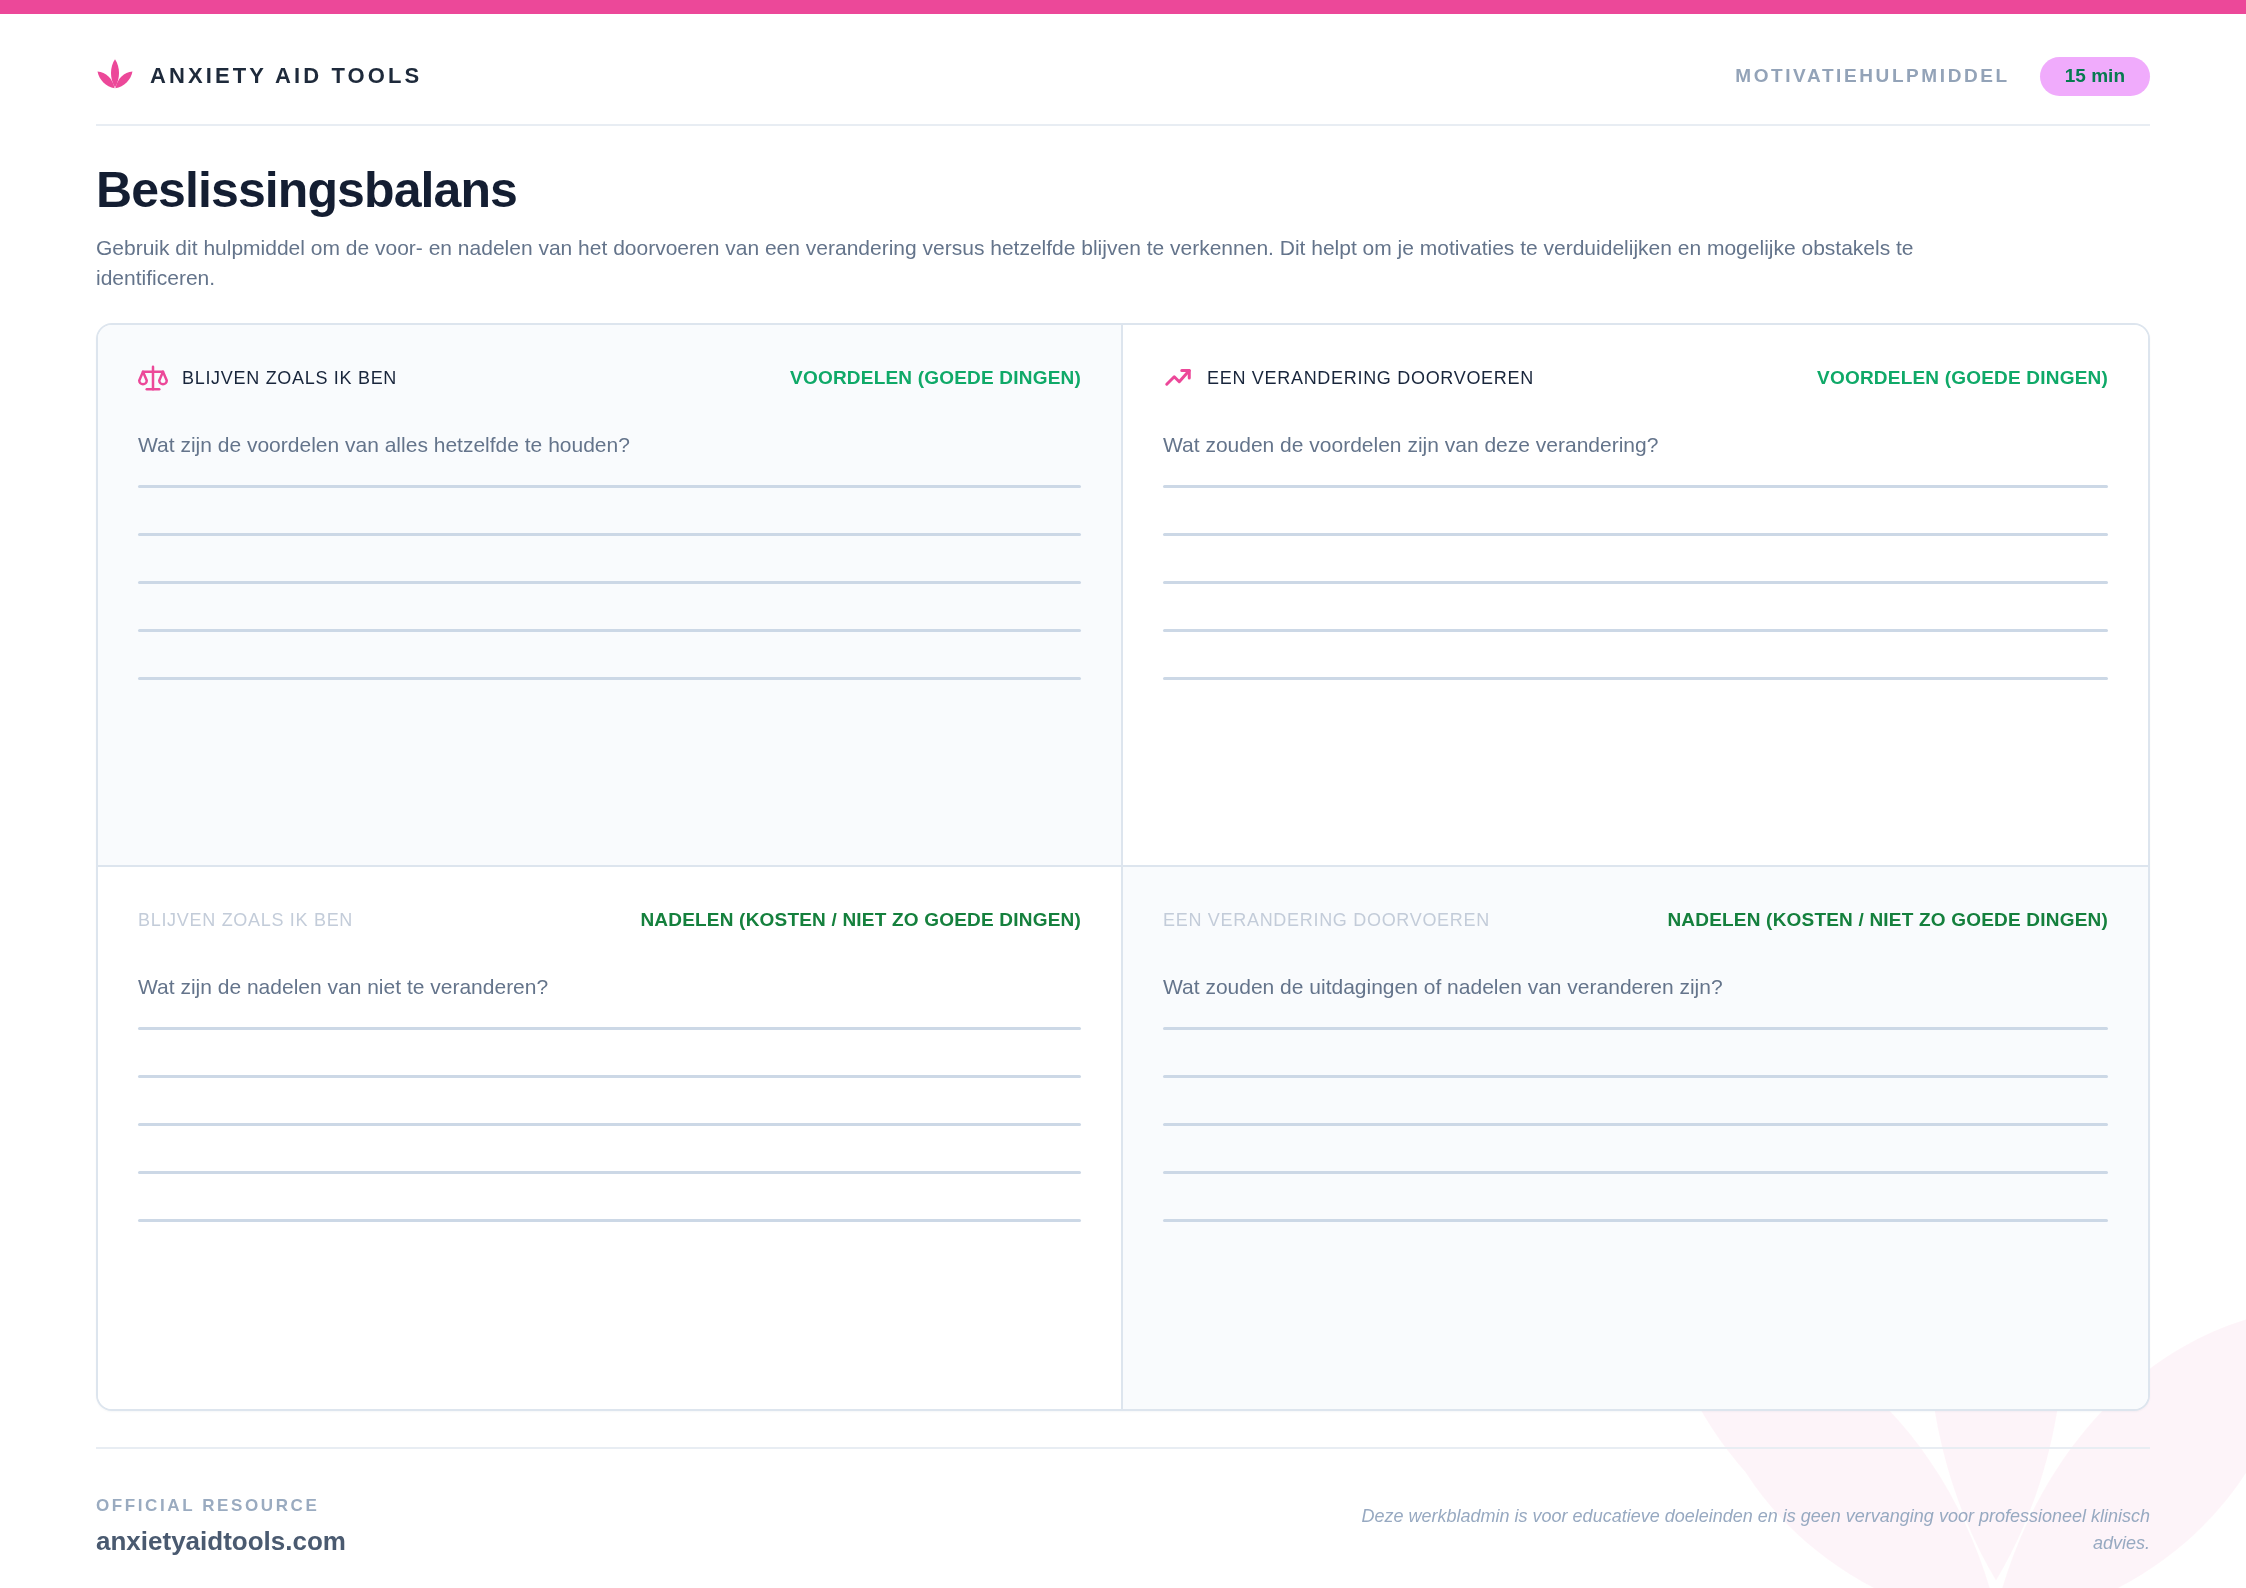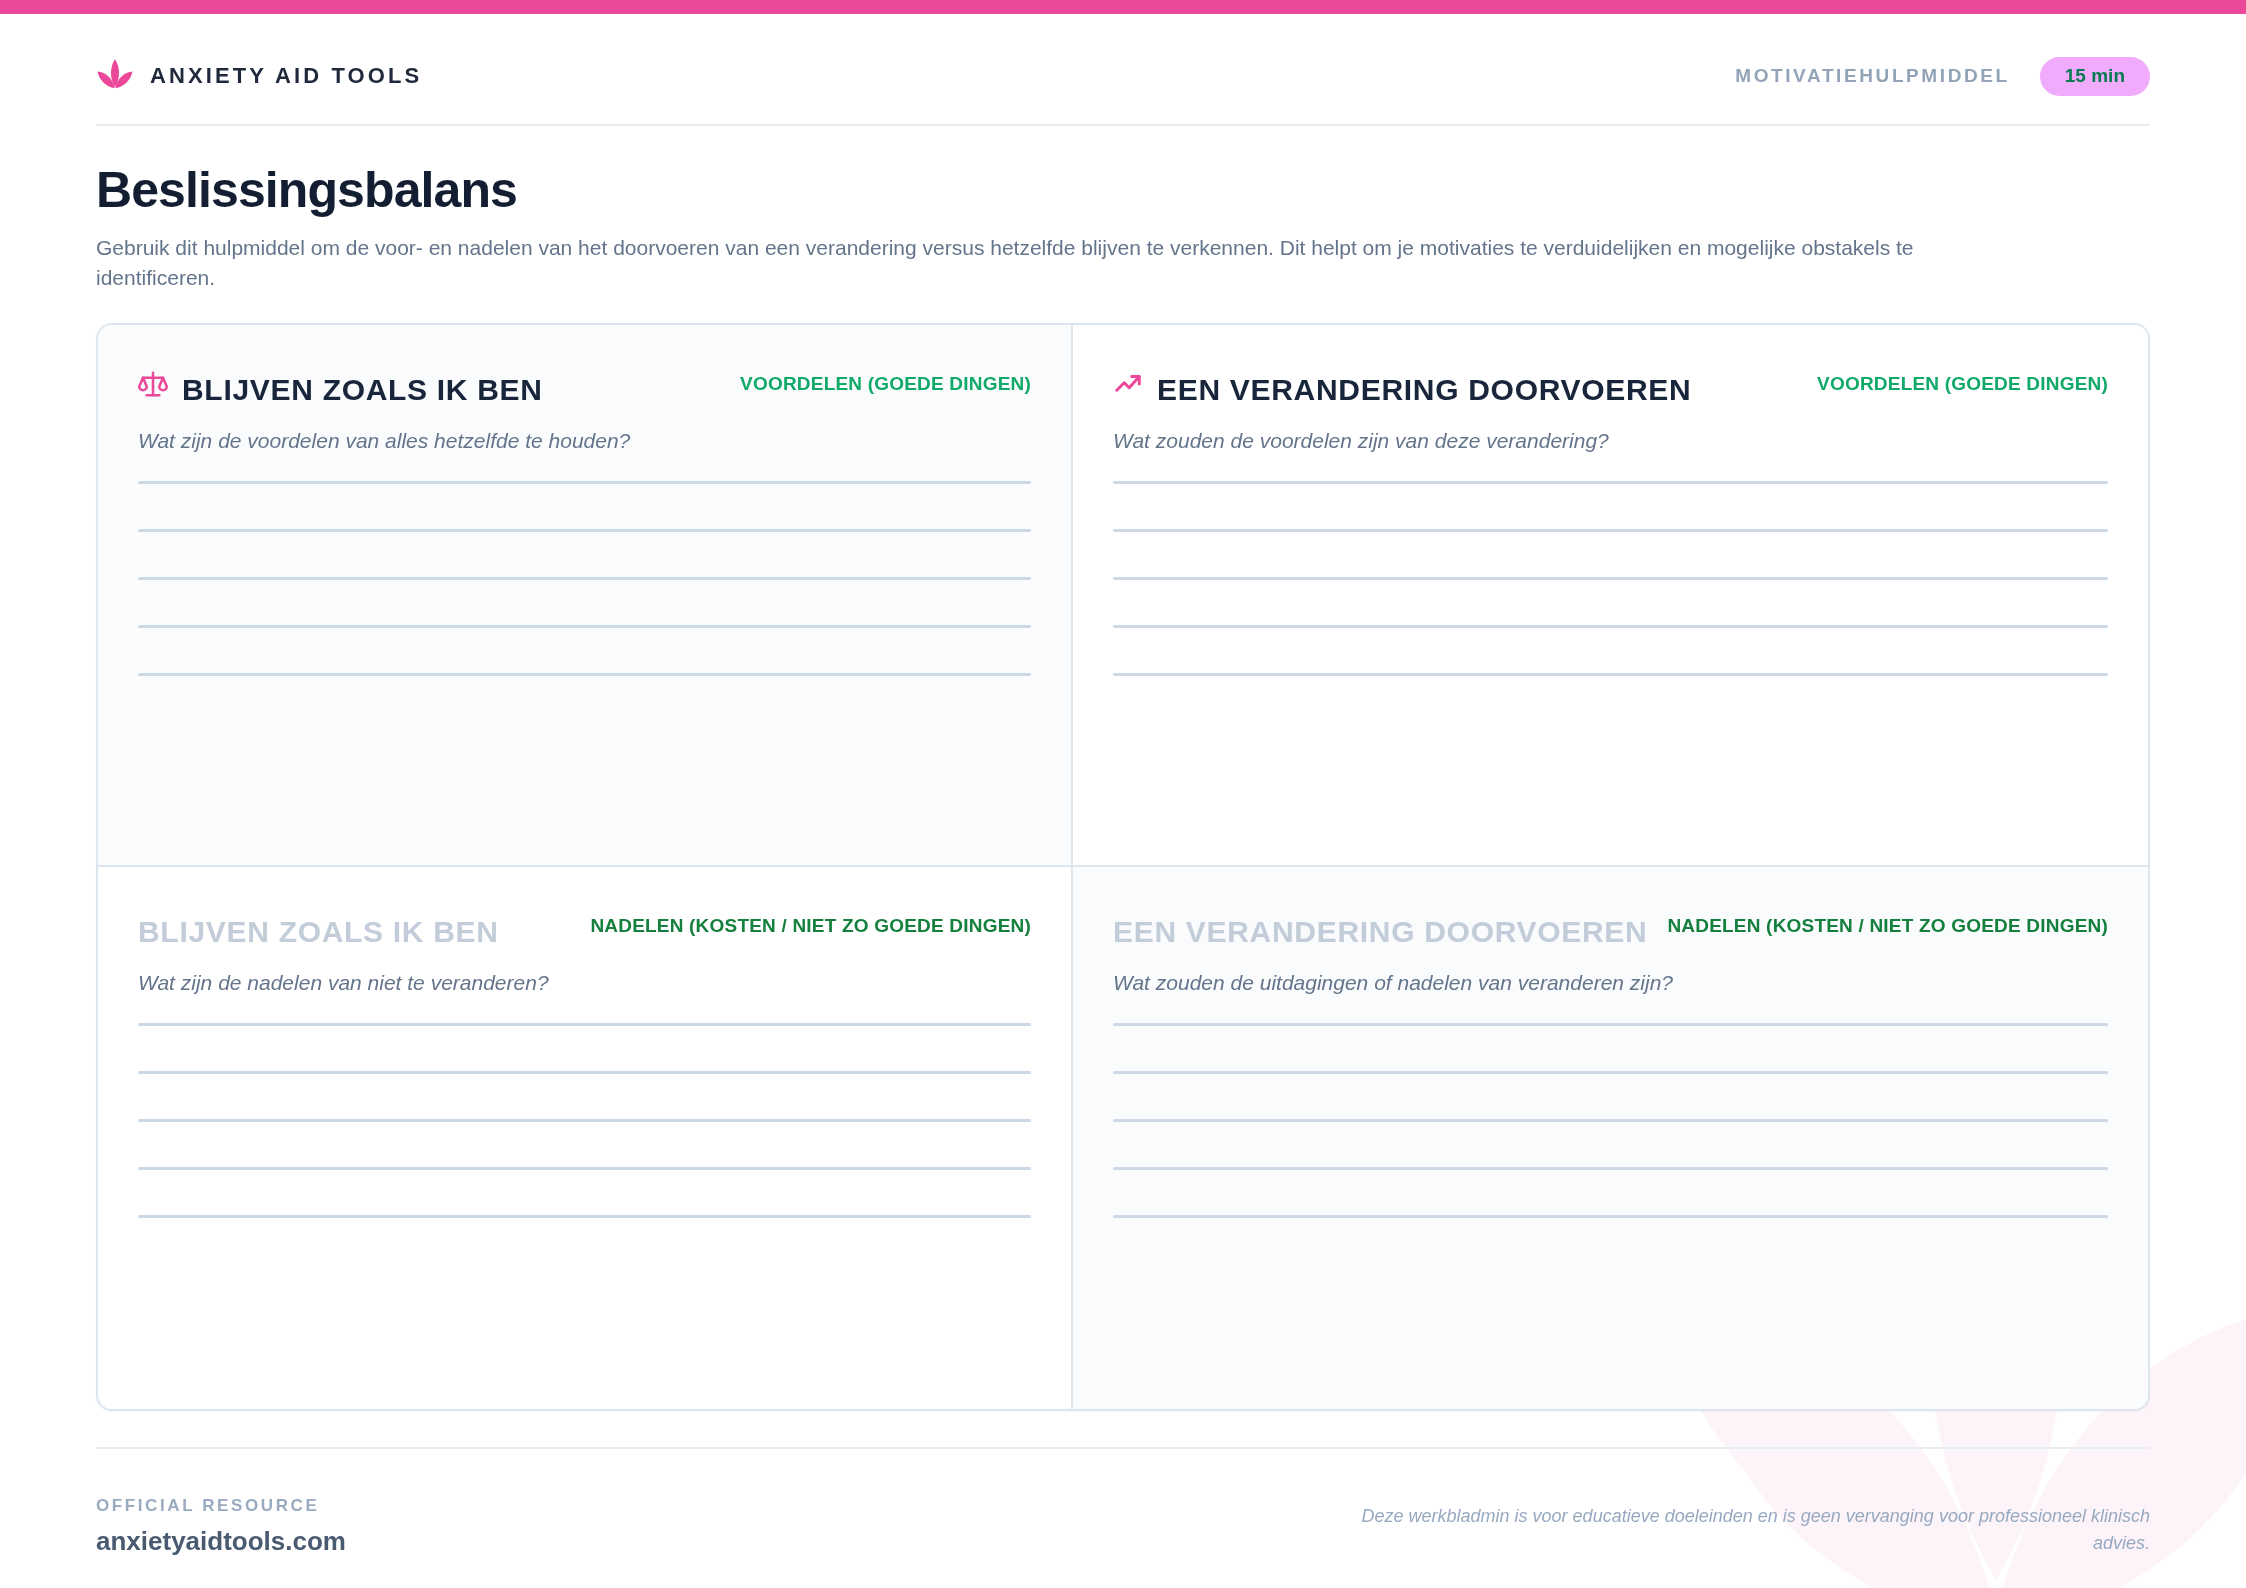--- a/index.html
+++ b/index.html
@@ -137,41 +137,39 @@
     gap: 20px;
     min-height: 34px;
   }
   .cell-head-left {
     display: flex;
     align-items: center;
     gap: 14px;
   }
   .cell-icon { width: 30px; height: 30px; display: block; flex: none; }
   .cell-title {
-    font-size: 30px;
-    font-weight: 700;
+    font-size: 18px;
+    font-weight: 400;
     letter-spacing: 0.7px;
     color: #18253b;
     white-space: nowrap;
-    margin-top: 12px;
   }
   .cell-title.muted { color: #c3ccd9; }
   .cell-tag {
     font-size: 19px;
     font-weight: 800;
     letter-spacing: 0.2px;
     white-space: nowrap;
   }
   .cell-tag.pro { color: #0fa968; }
   .cell-tag.con { color: #15803d; }
 
   .cell-prompt {
-    margin-top: 22px;
+    margin-top: 38px;
     font-size: 21px;
-    font-style: italic;
     color: #64748b;
   }
 
   .lines { margin-top: 28px; }
   .line {
     height: 3px;
     background: #ccd8e6;
     border-radius: 2px;
     margin-bottom: 45px;
   }

